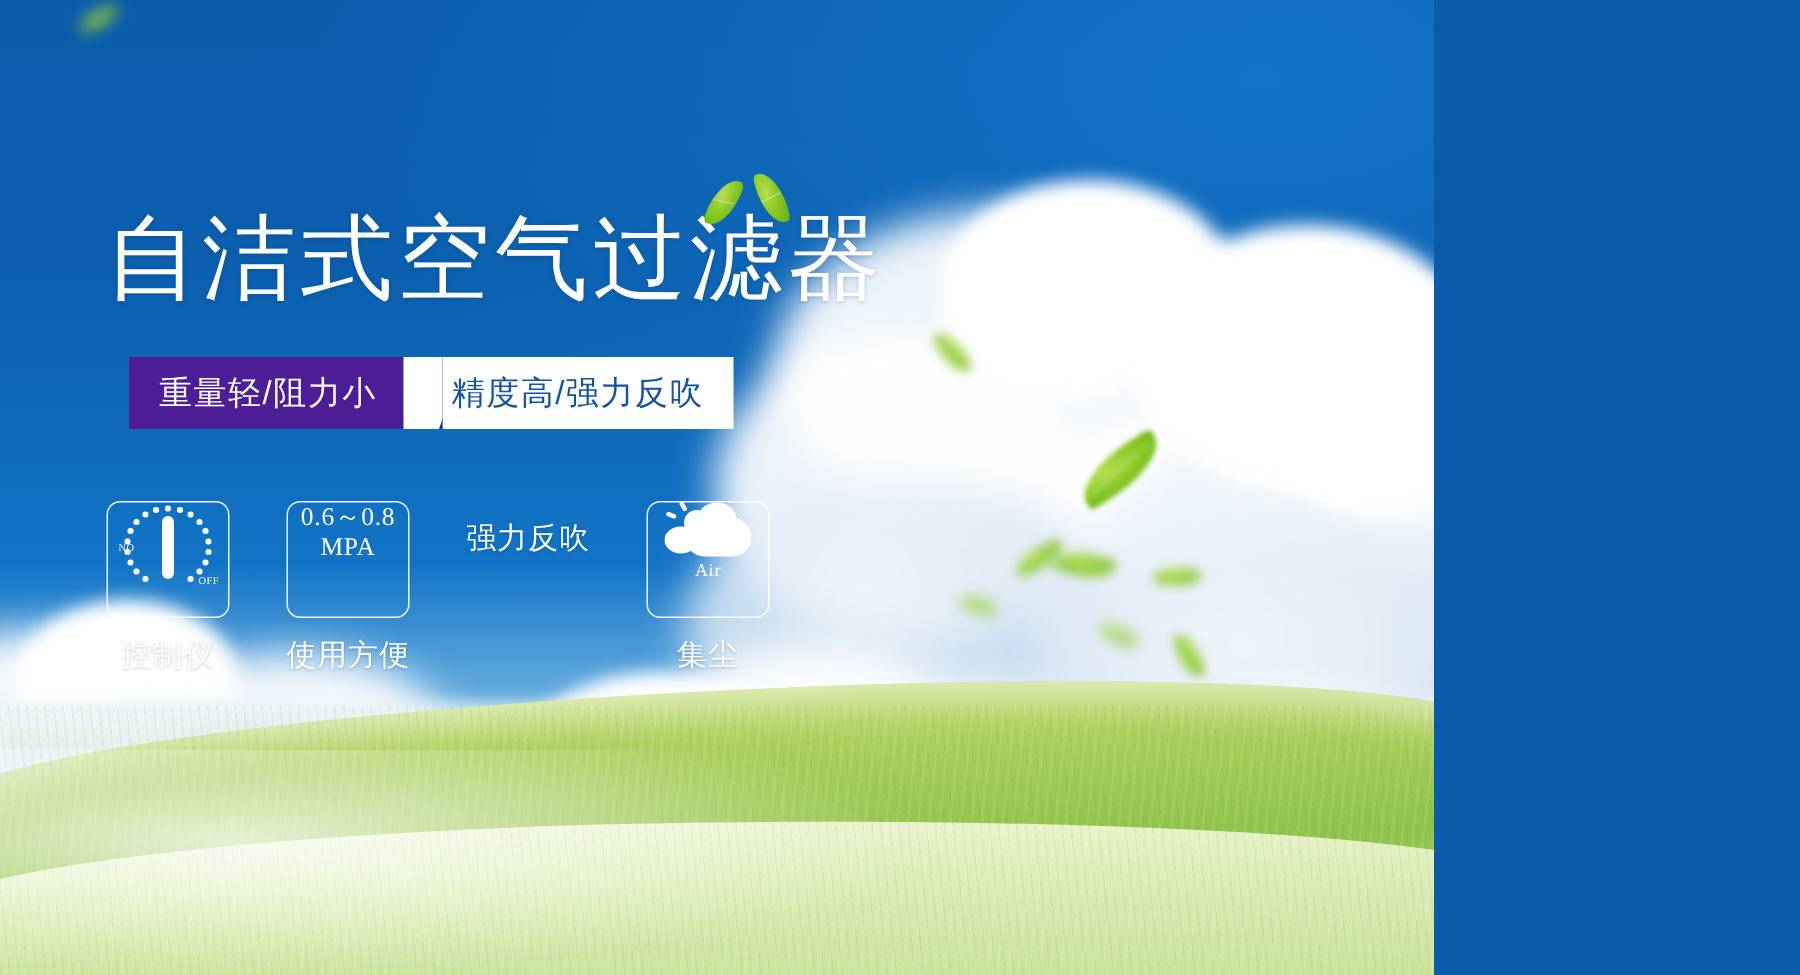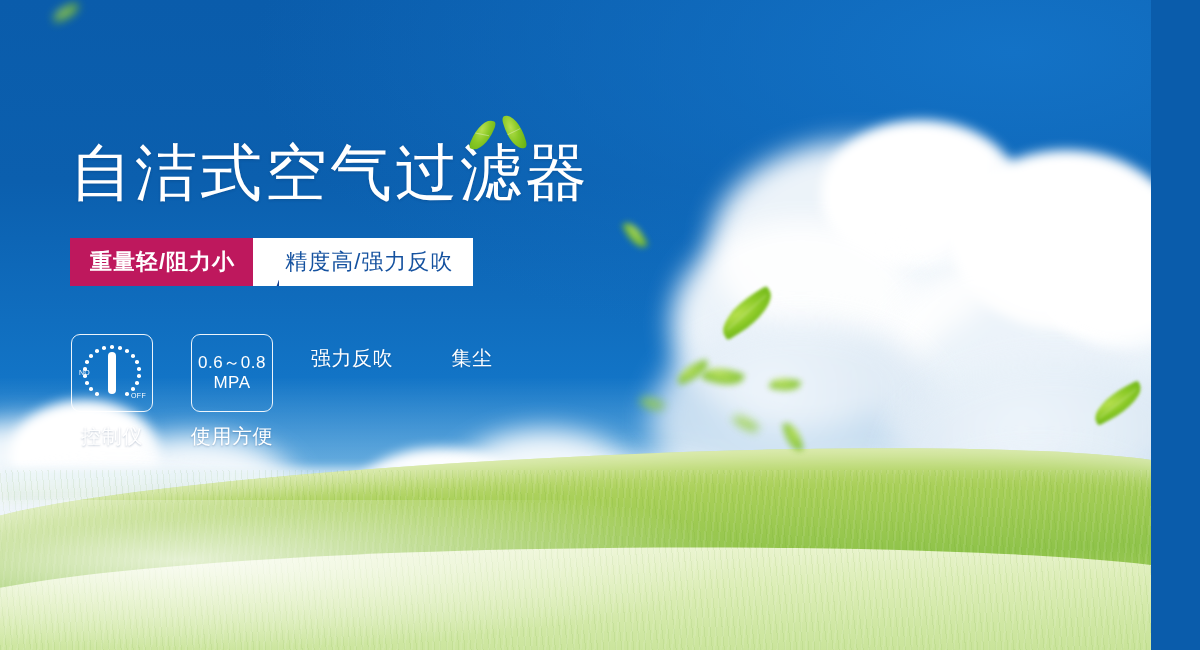--- a/index.html
+++ b/index.html
@@ -1,21 +1,21 @@
 <!DOCTYPE html>
 <html><head>
 <meta charset="utf-8">
 <style>
   html,body{margin:0;padding:0;}
   body{
     width:1200px;height:650px;overflow:hidden;
     font-family:"Liberation Sans","DejaVu Sans",sans-serif;
     background:#0a5cab;
   }
-  .banner{position:relative;width:1151px;height:650px;overflow:hidden;}
+  .banner{position:relative;width:956px;height:650px;overflow:hidden;}
 
   
   .sky{
     position:absolute;inset:0;
     background:
       radial-gradient(120% 90% at 88% 8%, #1372c6 0%, rgba(19,114,198,0) 55%),
       linear-gradient(180deg,#0a5cab 0%, #0b5fae 28%, #1274c6 58%, #3f9ad8 76%, #8cc4e6 88%, #c9e2f1 96%, #dceaf2 100%);
   }
   .sky-haze{
     position:absolute;left:0;right:0;top:58%;height:28%;
@@ -107,25 +107,25 @@
   }
   .sprout{position:absolute;left:472px;top:112px;width:64px;height:46px;}
   .sprout .leaf{border-radius:80% 10% 80% 10%;}
 
   
   .subbar{
     position:absolute;left:70px;top:238px;height:48px;
     display:flex;align-items:stretch;
   }
   .sub-a{
-    background:#be185d;
+    background:#4c1d95;
     color:#ffffff;
     display:flex;align-items:center;
     padding:0 18px 0 20px;
-    font-size:22px;letter-spacing:1px;font-weight:700;
+    font-size:22px;letter-spacing:1px;font-weight:400;margin-left:16px;
   }
   .sub-sep{
     width:26px;background:#123f8f;position:relative;overflow:hidden;
   }
   .sub-sep::before{
     content:"";position:absolute;left:-14px;top:-6px;width:46px;height:62px;
     background:#ffffff;transform:skewX(-20deg);
   }
   .sub-b{
     background:#ffffff;
@@ -138,22 +138,22 @@
   
   .features{
     position:absolute;left:70px;top:334px;
     display:flex;gap:36px;
   }
   .feature{width:84px;display:flex;flex-direction:column;align-items:center;}
   .fbox{
     width:80px;height:76px;
     border:1.6px solid rgba(255,255,255,.92);
     border-radius:9px;
-    display:flex;flex-direction:column;align-items:center;justify-content:center;
-    color:#ffffff;position:relative;
+    display:flex;flex-direction:column;align-items:center;
+    color:#ffffff;position:relative;font-family:Liberation Serif, serif;
   }
   .fbox .txt{font-size:17px;line-height:1.15;text-align:center;font-weight:300;letter-spacing:.5px;}
   .flabel{
     margin-top:11px;color:#ffffff;font-size:20px;letter-spacing:.6px;
     white-space:nowrap;text-shadow:0 1px 2px rgba(0,40,90,.25);
   }
 
   
   .dial{position:relative;width:62px;height:60px;}
   .dial .dot{position:absolute;width:3.6px;height:3.6px;border-radius:50%;background:#fff;}
@@ -294,17 +294,28 @@
       </div>
       <div class="flabel">使用方便</div>
     </div>
 
 
     <div class="feature">
       <div class="flabel">强力反吹</div>
     </div>
 
     <div class="feature">
+      <div class="fbox">
+        <div class="cloudicon">
+          <div class="sun"></div>
+          <div class="ray" style="left:11px;bottom:30px;transform:rotate(-30deg);"></div>
+          <div class="ray" style="left:3px;bottom:24px;transform:rotate(-70deg);"></div>
+          <div class="c3"></div>
+          <div class="c2"></div>
+          <div class="c1"></div>
+        </div>
+        <div class="air-txt">Air</div>
+      </div>
       <div class="flabel">集尘</div>
     </div>
 
   </div>
 </div>
 
 </body></html>

